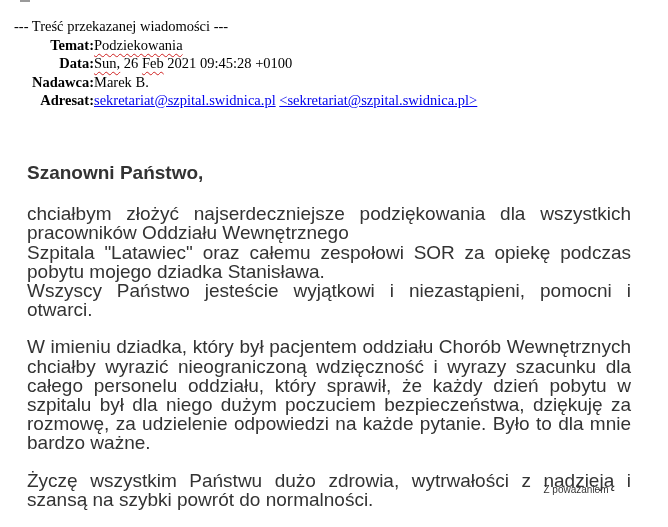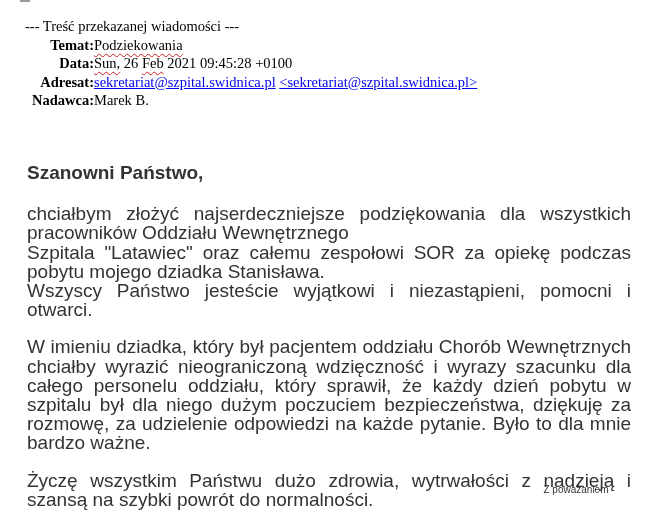--- a/index.html
+++ b/index.html
@@ -15,32 +15,32 @@
   .greeting { font-weight:bold; }
   .signature { position:absolute; font-family:"Liberation Sans", sans-serif; font-size:10px; color:#333333; line-height:19px; text-align:center; }
   .cursor { display:inline-block; width:1px; height:16px; background:#000; vertical-align:-3px; margin-left:1px; }
 </style>
 </head>
 <body>
 
 <div class="corner-mark"></div>
 
 <div class="header">
-  <div class="hrow" style="padding-left:25px">--- Treść przekazanej wiadomości ---</div>
+  <div class="hrow" style="padding-left:14px">--- Treść przekazanej wiadomości ---</div>
   <div class="hrow">
     <span class="lbl" style="width:94px">Temat:</span><span class="spell">Podziekowania</span>
   </div>
   <div class="hrow">
     <span class="lbl" style="width:94px">Data:</span><span class="spell">Sun,</span><span style="white-space:pre"> 26 </span><span class="spell">Feb</span><span style="white-space:pre"> 2021 09:45:28 +0100</span>
   </div>
   <div class="hrow">
-    <span class="lbl" style="width:94px">Adresat:</span><a class="link">sekretariat@szpital.swidnica.pl</a> <a class="link">&lt;sekretariat@szpital.swidnica.pl&gt;</a>
+    <span class="lbl" style="width:94px">Nadawca:</span><span>Marek B.</span>
   </div>
   <div class="hrow">
-    <span class="lbl" style="width:94px">Nadawca:</span><span>Marek B.</span>
+    <span class="lbl" style="width:94px">Adresat:</span><a class="link">sekretariat@szpital.swidnica.pl</a> <a class="link">&lt;sekretariat@szpital.swidnica.pl&gt;</a>
   </div>
 </div>
 
 <div class="body-text" style="top:163px">
   <p class="para greeting">Szanowni Państwo,</p>
   <div style="height:22px"></div>
   <p class="para">chciałbym złożyć najserdeczniejsze podziękowania dla wszystkich  pracowników Oddziału Wewnętrznego</p>
   <p class="para">Szpitala "Latawiec"  oraz całemu zespołowi SOR za opiekę podczas pobytu mojego dziadka Stanisława.</p>
   <p class="para">Wszyscy Państwo jesteście wyjątkowi i niezastąpieni, pomocni i otwarci.</p>
   <div style="height:18px"></div>

